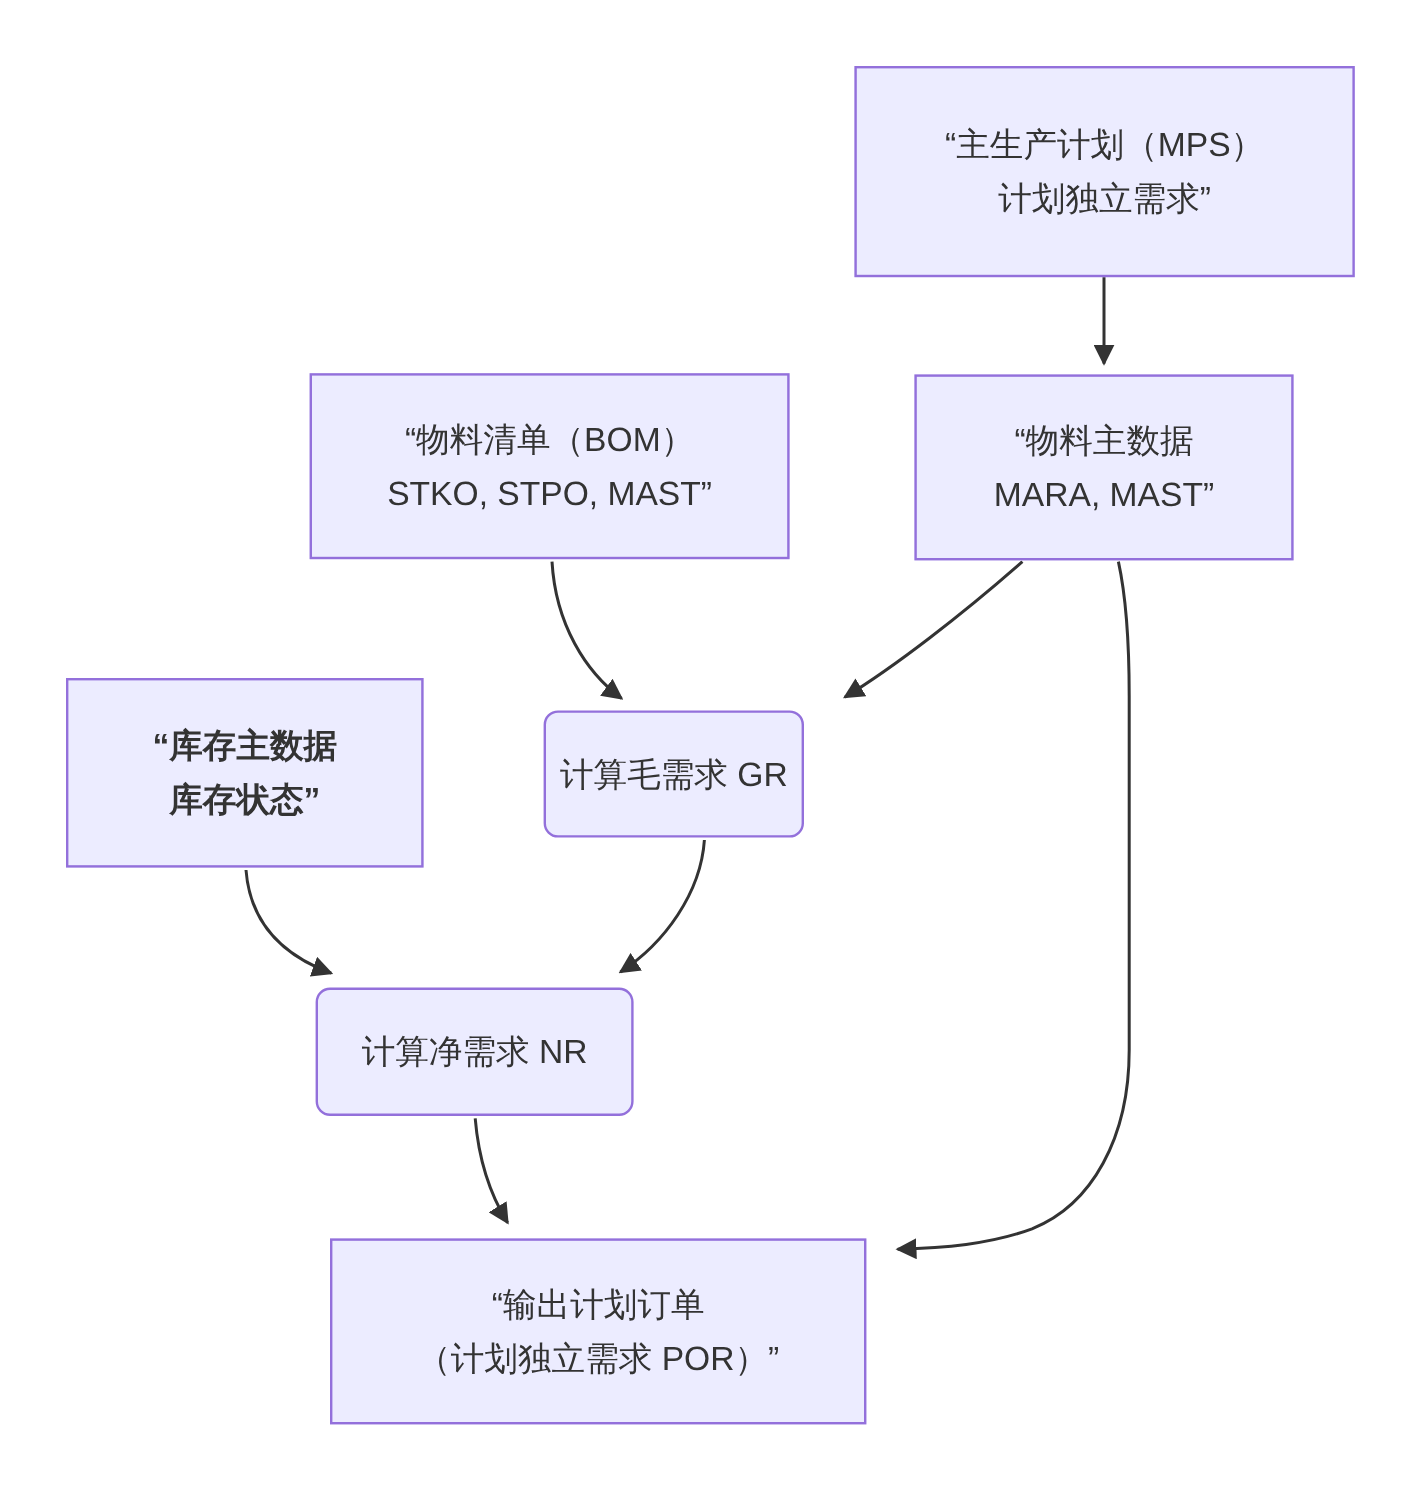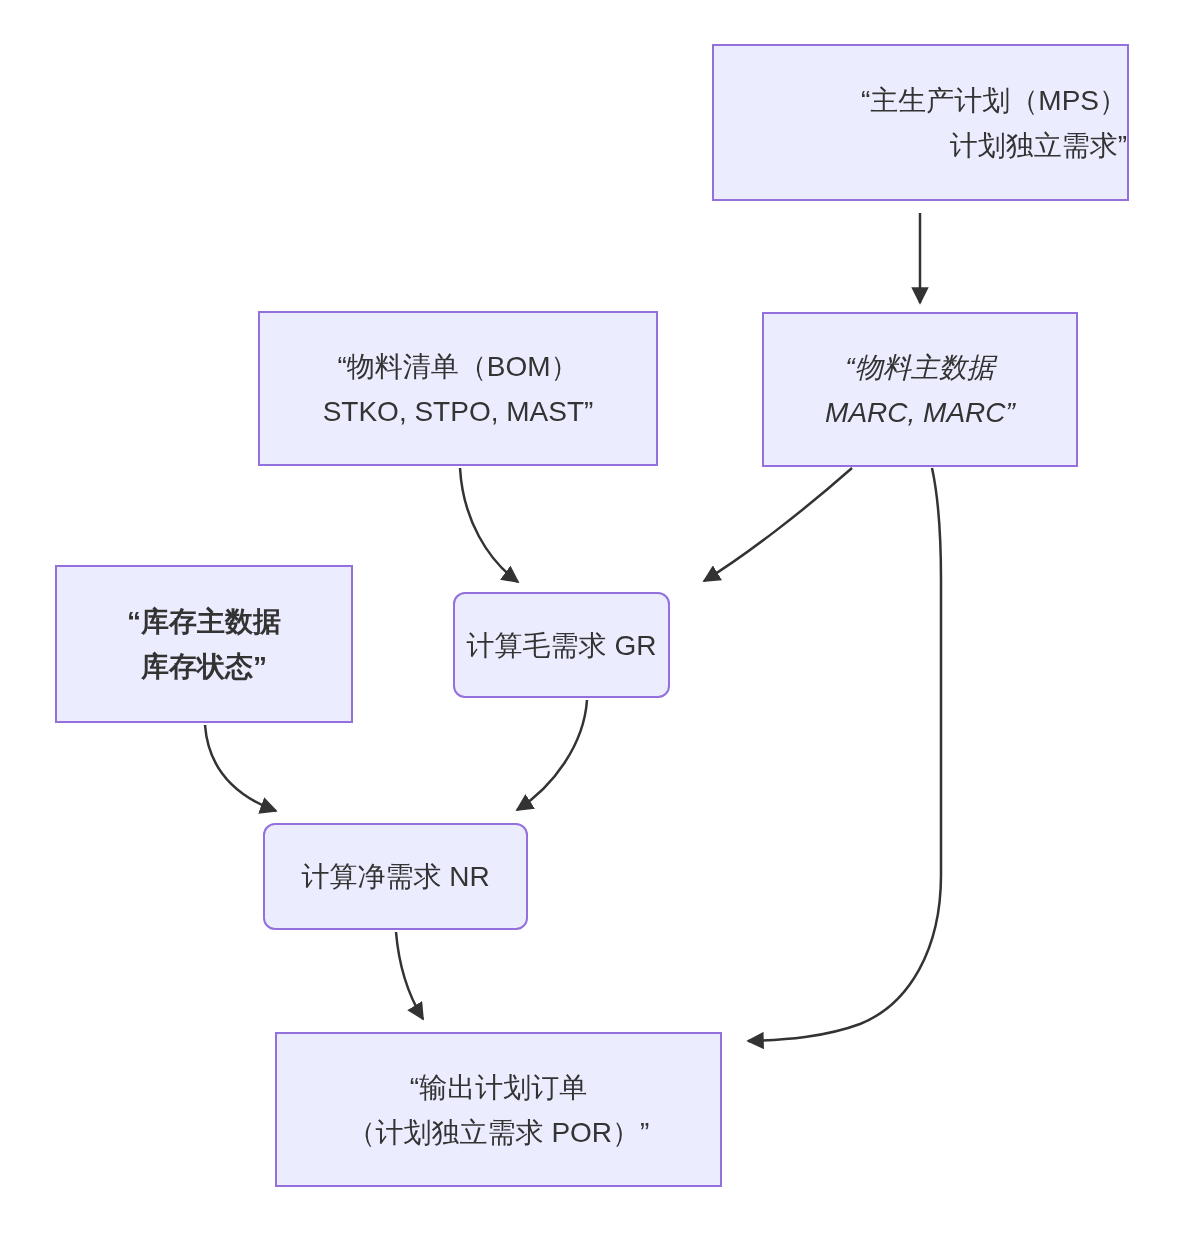--- a/index.html
+++ b/index.html
@@ -71,33 +71,33 @@
 
     <path class="edge" d="M587,700 C584,744 554,786 517,810" marker-end="url(#arrow)"></path>
 
     <path class="edge" d="M205,725 C208,764 230,794 276,811" marker-end="url(#arrow)"></path>
 
     <path class="edge" d="M396,932 C399,968 410,998 423,1019" marker-end="url(#arrow)"></path>
 
     <path class="edge" d="M932,468 C939,500 941,540 941,580 L941,875 C941,948 910,1004 860,1024 C825,1037 786,1040 748,1041" marker-end="url(#arrow)"></path>
   </svg>
 
-  <div class="node rect" style="left:712px; top:44px; width:417px; height:157px;align-items:flex-end;">
+  <div class="node rect" style="left:712px; top:55px; width:417px; height:176px;">
     <div class="line">“主生产计划（MPS）</div>
     <div class="line">计划独立需求”</div>
   </div>
 
   <div class="node rect" style="left:258px; top:311px; width:400px; height:155px;">
     <div class="line">“物料清单（BOM）</div>
     <div class="line">STKO, STPO, MAST”</div>
   </div>
 
-  <div class="node rect" style="left:762px; top:312px; width:316px; height:155px;font-style:italic;">
+  <div class="node rect" style="left:762px; top:312px; width:316px; height:155px;">
     <div class="line">“物料主数据</div>
-    <div class="line">MARC, MARC”</div>
+    <div class="line">MARA, MAST”</div>
   </div>
 
   <div class="node rect" style="left:55px; top:565px; width:298px; height:158px;font-weight:bold;">
     <div class="line">“库存主数据</div>
     <div class="line">库存状态”</div>
   </div>
 
   <div class="node rounded" style="left:453px; top:592px; width:217px; height:106px;">
     <div class="line">计算毛需求 GR</div>
   </div>

